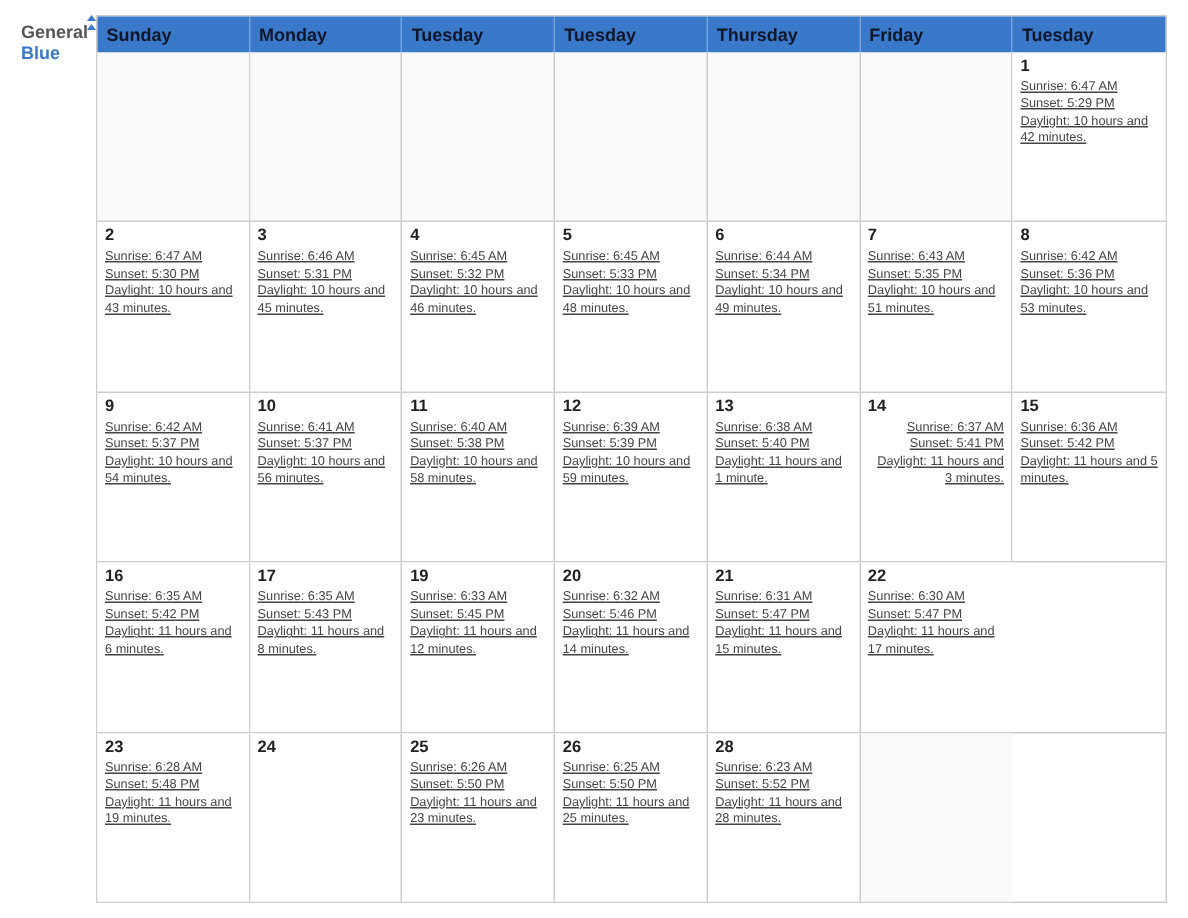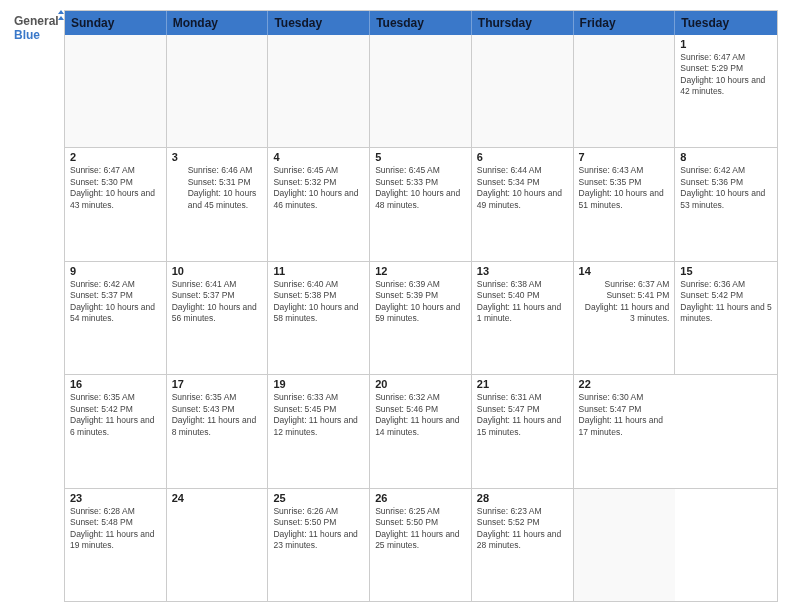--- a/index.html
+++ b/index.html
@@ -88,20 +88,21 @@
     .day-num {
       font-size: 11px;
       font-weight: bold;
       margin-bottom: 2px;
       color: #222;
     }
     .day-info {
       font-size: 8.5px;
       color: #444;
       line-height: 1.35;
+      text-decoration: underline;
     }
   </style>
 </head>
 <body>
 
 <div class="page">
   <div class="header">
     <div class="logo">
   <svg width="50" height="38" viewBox="0 0 50 38">
     <text x="0" y="15" font-size="12" font-weight="bold" fill="#555" font-family="Arial">General</text>
@@ -143,21 +144,21 @@
         </div>
         <div class="cal-row">
           <div class="cal-cell">
             <div class="day-num">2</div>
             <div class="day-info" style="white-space: pre-line;">Sunrise: 6:47 AM
 Sunset: 5:30 PM
 Daylight: 10 hours and 43 minutes.</div>
           </div>
           <div class="cal-cell">
             <div class="day-num">3</div>
-            <div class="day-info" style="white-space: pre-line; margin-left: 16px;">Sunrise: 6:46 AM
+            <div class="day-info" style="white-space: pre-line;">Sunrise: 6:46 AM
 Sunset: 5:31 PM
 Daylight: 10 hours and 45 minutes.</div>
           </div>
           <div class="cal-cell">
             <div class="day-num">4</div>
             <div class="day-info" style="white-space: pre-line;">Sunrise: 6:45 AM
 Sunset: 5:32 PM
 Daylight: 10 hours and 46 minutes.</div>
           </div>
           <div class="cal-cell">

